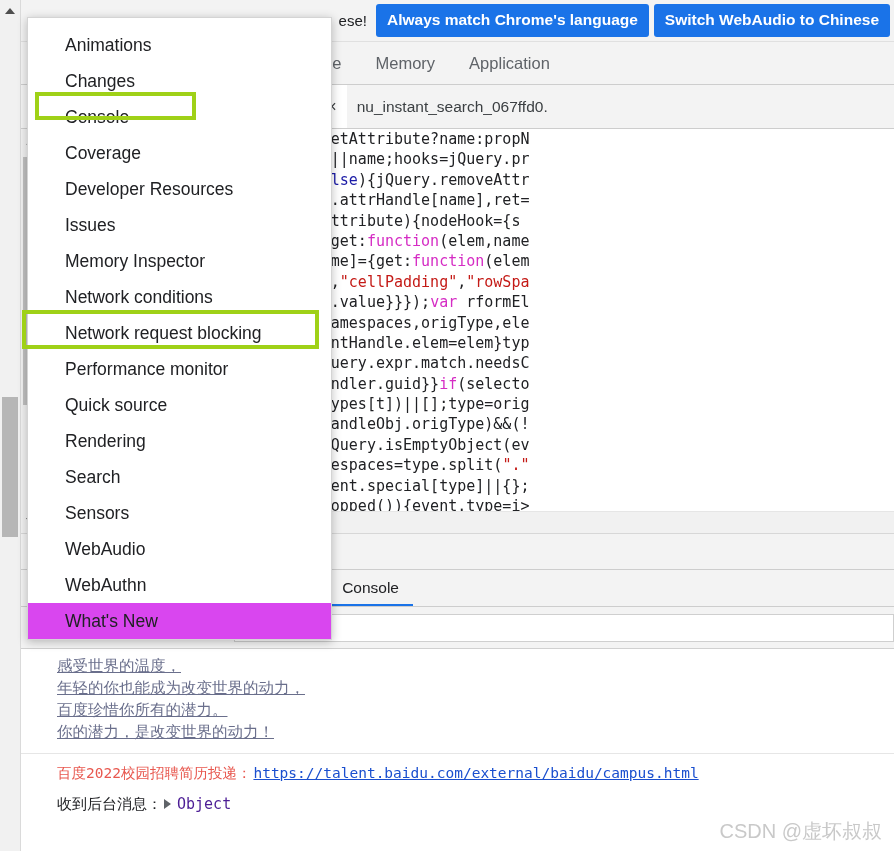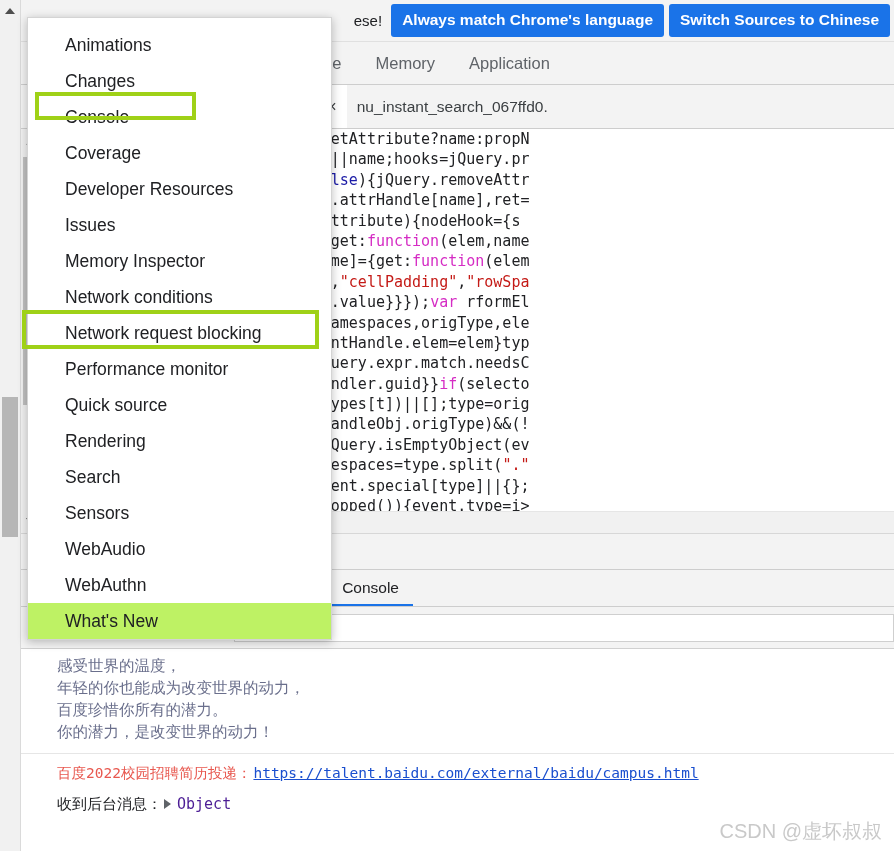--- a/index.html
+++ b/index.html
@@ -405,21 +405,21 @@
     background: #ffffff;
     overflow: hidden;
   }
   .console-msg {
     padding: 3px 0 3px 36px;
     font-family: "DejaVu Sans", sans-serif;
     font-size: 15.5px;
     line-height: 22px;
     color: #5a5f7a;
   }
-  .console-msg.poem { color: #6a6f8c; padding-top: 6px; }
+  .console-msg.poem { color: #6a6f8c; padding-top: 6px; text-decoration: underline; }
   .console-msg.poem div { white-space: pre; }
   .console-divider {
     border-top: 1px solid #e6e6e6;
     margin: 7px 0 0 0;
   }
   .console-msg.link-row {
     display: flex; align-items: baseline;
     font-family: "DejaVu Sans Mono", monospace;
     font-size: 14.5px;
     padding-top: 8px;
@@ -465,21 +465,21 @@
   .menu-item {
     height: 36px;
     display: flex; align-items: center;
     padding-left: 37px;
     font-size: 17.5px;
     color: #202124;
     white-space: nowrap;
     cursor: pointer;
     position: relative;
   }
-  .menu-item.hovered { background: #bef264; }
+  .menu-item.hovered { background: #d946ef; }
 
   
   .annot {
     position: absolute;
     border: 4px solid #9fd117;
     box-sizing: border-box;
     z-index: 60;
     pointer-events: none;
     background: transparent;
   }
@@ -494,21 +494,21 @@
   <div class="page-scrollbar">
     <div class="page-sb-arrow-up"></div>
     <div class="page-sb-thumb"></div>
   </div>
 
   <div class="devtools">
 
     <div class="lang-banner">
       <span class="lang-msg">ese!</span>
       <button class="lang-btn">Always match Chrome's language</button>
-      <button class="lang-btn last">Switch Sources to Chinese</button>
+      <button class="lang-btn last">Switch WebAudio to Chinese</button>
     </div>
 
     <div class="tabstrip">
       <div class="tab active">
         <span>Sources</span>
       </div>
       <div class="tab">
         <span>Network</span>
       </div>
       <div class="tab">

